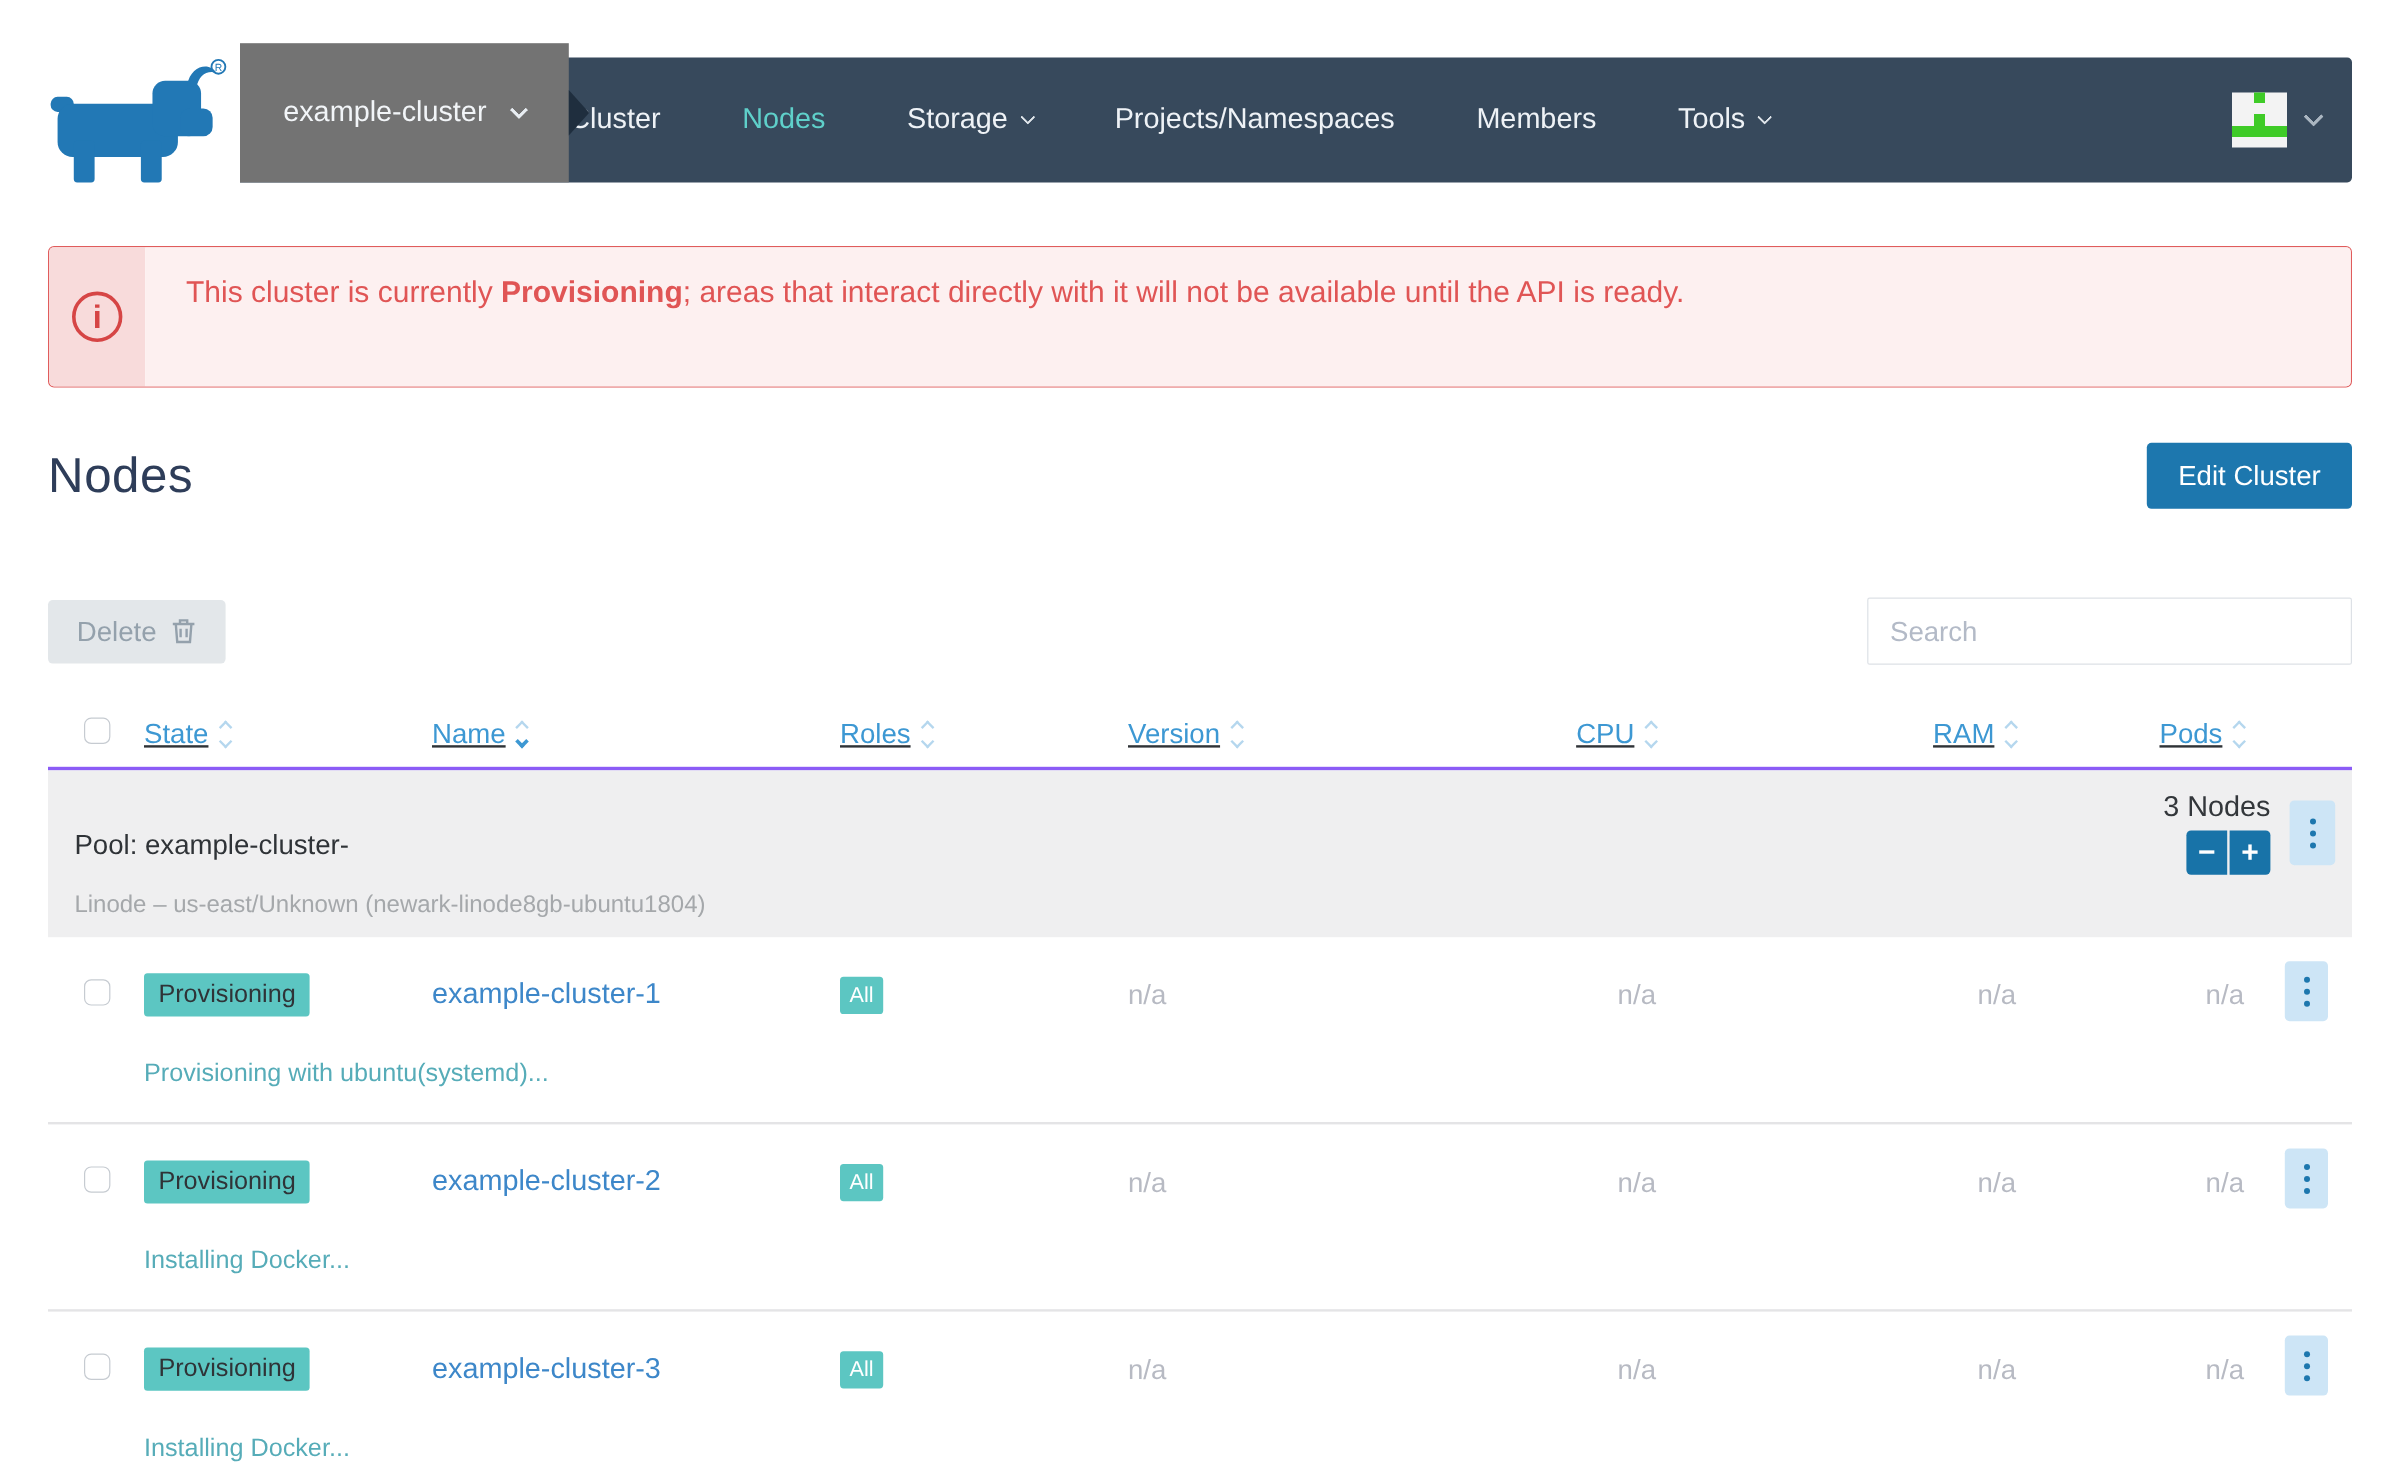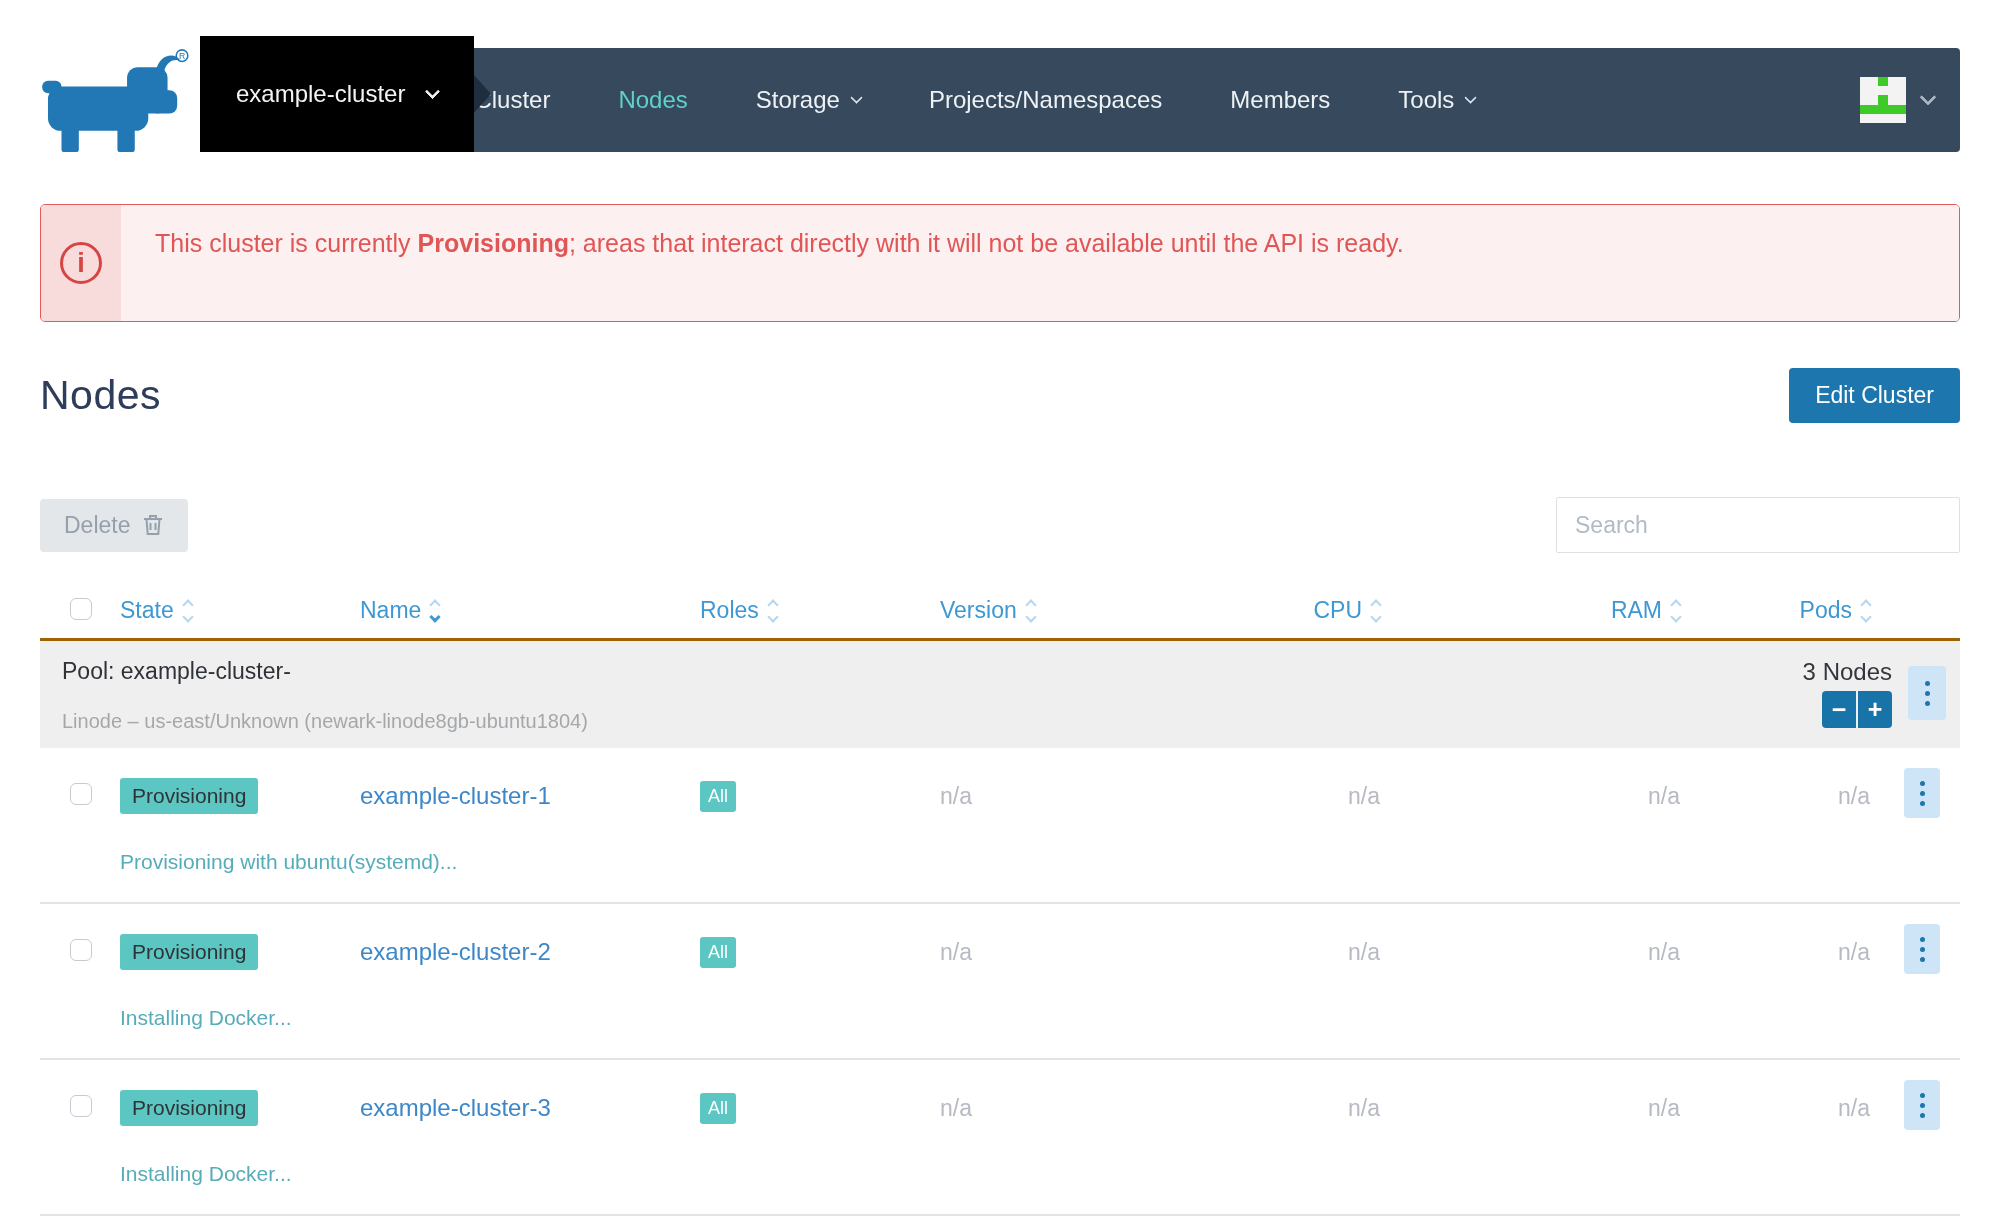--- a/index.html
+++ b/index.html
@@ -13,21 +13,21 @@
 
   
   .header { display: flex; align-items: flex-start; padding: 40px 40px 0 40px; }
   .logo-wrap { width: 150px; margin-right: 10px; margin-top: 6px; flex: none; }
   .navbar {
     flex: 1; height: 104px; margin-top: 8px;
     background: #37495c; border-radius: 0 4px 4px 0;
     display: flex; align-items: center;
   }
   .cluster-picker {
-    background: #000000; height: 116px; margin-top: -12px;
+    background: #737373; height: 116px; margin-top: -12px;
     display: flex; align-items: center; gap: 22px;
     padding: 0 36px; position: relative; cursor: pointer; flex: none;
   }
   .cluster-picker::after {
     content: ""; position: absolute; right: -17px; top: 50%;
     transform: translateY(-50%);
     border-top: 19px solid transparent; border-bottom: 19px solid transparent;
     border-left: 17px solid #1f2e3e;
   }
   .cluster-picker .label { color: #f2f5f8; font-size: 24px; }
@@ -79,38 +79,38 @@
   .btn-delete svg { display: block; }
   .search-input {
     width: 404px; height: 56px; border: 1px solid #dde1e6; border-radius: 2px;
     padding: 0 18px; font-size: 23px; font-family: inherit; color: #444; outline: none;
   }
   .search-input::placeholder { color: #b3bac7; }
 
   
   .table { margin: 30px 40px 0 40px; }
   .tgrid { display: grid; grid-template-columns: 50px 240px 340px 240px 180px 290px 300px 190px 90px; align-items: center; }
-  .thead { padding: 14px 0 14px 0; border-bottom: 3px solid #a16207; }
+  .thead { padding: 14px 0 14px 0; border-bottom: 3px solid #8b5cf6; text-decoration: underline; }
   .th { display: flex; align-items: center; gap: 10px; color: #3d98d3; font-size: 23px; cursor: pointer; }
   .pad-l { padding-left: 30px; }
   .th.right { justify-content: flex-end; }
   .sort { display: inline-flex; flex-direction: column; gap: 4px; }
   .c-up, .c-down { width: 8px; height: 8px; border-right: 2.5px solid #b5d7ee; border-bottom: 2.5px solid #b5d7ee; display: block; }
   .c-up { transform: rotate(-135deg); }
   .c-down { transform: rotate(45deg); }
   .c-down.active { border-color: #3d98d3; border-width: 3px; }
 
   .checkbox {
     display: inline-block; width: 22px; height: 22px; margin-left: 30px;
     background: #fff; border: 1px solid #c6cbd1; border-radius: 6px; cursor: pointer;
   }
 
   
   .pool-row { background: #efeff0; display: flex; align-items: flex-start; padding: 17px 14px 15px 22px; }
-  .pool-title { font-size: 23px; color: #2f3337; }
+  .pool-title { font-size: 23px; color: #2f3337; margin-top: 32px; }
   .pool-subtitle { font-size: 20px; color: #a5a8ab; margin-top: 25px; }
   .pool-right { margin-left: auto; display: flex; align-items: center; gap: 16px; }
   .pool-count-block { display: flex; flex-direction: column; align-items: flex-end; gap: 5px; }
   .pool-count { font-size: 24px; color: #33373b; }
   .scale-group { display: flex; gap: 2px; }
   .scale-btn {
     width: 34px; height: 37px; background: #1873a8; color: #fff; border: none;
     font-size: 25px; font-weight: 700; font-family: inherit; cursor: pointer;
     display: flex; align-items: center; justify-content: center; padding: 0;
   }

